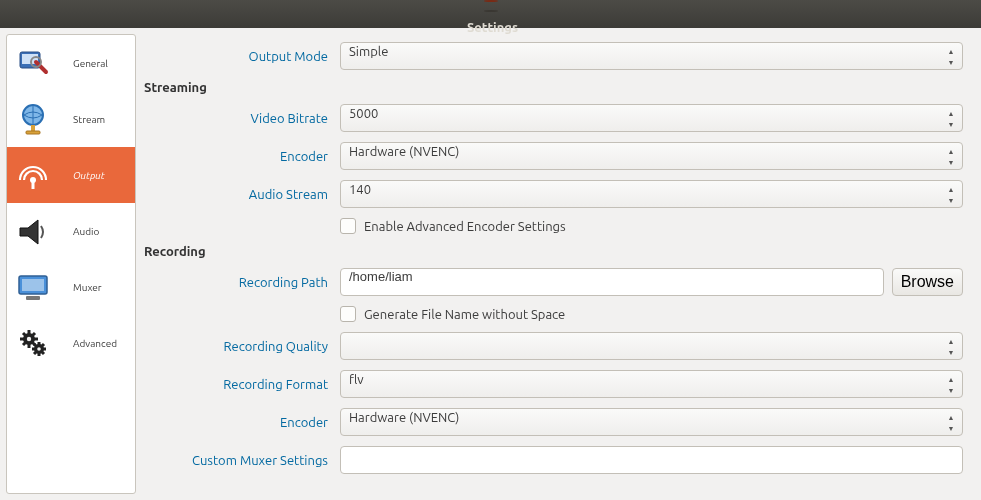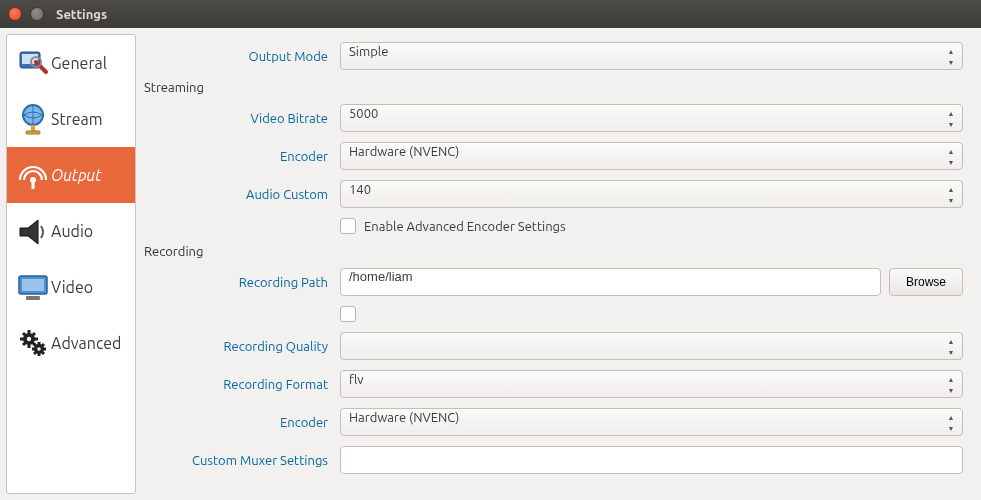--- a/index.html
+++ b/index.html
@@ -12,20 +12,21 @@
   height: 500px;
   overflow: hidden;
 }
 .titlebar {
   background: linear-gradient(to bottom, #4c4b46 0%, #3c3b37 100%);
   height: 28px;
   display: flex;
   align-items: center;
   padding: 0 8px;
   gap: 8px;
+  flex-direction: column;
 }
 .tb-btn {
   width: 14px; height: 14px; border-radius: 50%;
   display: inline-block;
 }
 .tb-close { background: radial-gradient(circle at 40% 35%, #ff7d5a, #e64524); border:1px solid #7a2a14; }
 .tb-min   { background: radial-gradient(circle at 40% 35%, #8f8c85, #6f6c65); border:1px solid #3a3732; }
 .title    { color: #dfdbd2; font-weight: bold; font-size: 13px; margin-left: 4px; }
 .content {
   display: flex;
@@ -36,24 +37,24 @@
 .sidebar {
   width: 130px;
   background: #fff;
   border: 1px solid #c9c5bd;
   border-radius: 3px;
   overflow-y: auto;
 }
 .side-item {
   display: flex;
   align-items: center;
-  gap: 0;
+  gap: 22px;
   padding: 10px 10px 10px 8px;
   cursor: pointer;
-  font-size: 16px;
+  font-size: 10px;
 }
 .side-item.active { background: #e9683b; color: #fff; font-style: italic; }
 .side-icon {
   width: 36px; height: 36px;
   display:flex; align-items:center; justify-content:center;
 }
 .main {
   flex: 1;
   padding: 8px 12px 0 0;
   overflow: hidden;
@@ -63,21 +64,21 @@
   align-items: center;
   margin-bottom: 10px;
 }
 .row-label {
   width: 200px;
   text-align: right;
   padding-right: 12px;
   color: #0369a1;
 }
 .section-title {
-  font-weight: normal;
+  font-weight: bold;
   color: #333;
   margin: 4px 0 10px 4px;
 }
 .field {
   flex: 1;
   display: flex;
   gap: 8px;
 }
 input[type=text], .select, .spin {
   width: 100%;
@@ -100,25 +101,25 @@
   display:flex; flex-direction:column;
 }
 .stepbtns span{
   flex:1; display:flex; align-items:center; justify-content:center;
   font-size:7px; color:#555;
 }
 .chk { width:16px; height:16px; border:1px solid #b9b5ad; border-radius:3px; background:#fdfdfc; }
 .chk-row { display:flex; align-items:center; }
 .btn {
   height: 28px;
-  padding: 0 16px;
+  padding: 0 8px;
   border: 1px solid #c3bfb7;
   border-radius: 4px;
   background: linear-gradient(to bottom,#fafaf9,#e9e7e3);
-  font-size: 12px;
+  font-size: 16px;
   cursor:pointer;
 }
 </style>
 </head>
 <body>
 
 <div class="titlebar">
   <span class="tb-btn tb-close"></span>
   <span class="tb-btn tb-min"></span>
   <span class="title">Settings</span>
@@ -175,21 +176,21 @@
     </div>
 
     <div class="side-item">
       <span class="side-icon">
         <svg width="34" height="34" viewBox="0 0 34 34">
           <rect x="3" y="6" width="28" height="18" rx="2" fill="#4a90d9" stroke="#2f5f94" stroke-width="1.5"></rect>
           <rect x="6" y="9" width="22" height="12" fill="#9cc3ea"></rect>
           <rect x="10" y="26" width="14" height="4" rx="1" fill="#777"></rect>
         </svg>
       </span>
-      <span>Video</span>
+      <span>Muxer</span>
     </div>
 
 
     <div class="side-item">
       <span class="side-icon">
         <svg width="34" height="34" viewBox="0 0 34 34">
           <g fill="#222">
           <circle cx="13" cy="13" r="6"></circle>
           <circle cx="23" cy="23" r="5"></circle>
           <g stroke="#222" stroke-width="3">
@@ -249,21 +250,21 @@
           <span>Hardware (NVENC)</span>
           <div class="stepbtns">
               <span>▲</span>
               <span>▼</span>
             </div>
         </div>
       </div>
     </div>
 
     <div class="row">
-      <div class="row-label">Audio Custom</div>
+      <div class="row-label">Audio Stream</div>
       <div class="field">
         <div class="select">
           <span>140</span>
           <div class="stepbtns">
               <span>▲</span>
               <span>▼</span>
             </div>
         </div>
       </div>
     </div>
@@ -283,20 +284,21 @@
       <div class="field">
         <input type="text" value="/home/liam" style="">
         <button class="btn">Browse</button>
       </div>
     </div>
 
     <div class="row">
       <div class="row-label"></div>
       <div class="field chk-row">
         <span class="chk"></span>
+        <span>Generate File Name without Space</span>
       </div>
     </div>
 
     <div class="row">
       <div class="row-label">Recording Quality</div>
       <div class="field">
         <div class="select">
           <div class="stepbtns">
               <span>▲</span>
               <span>▼</span>

